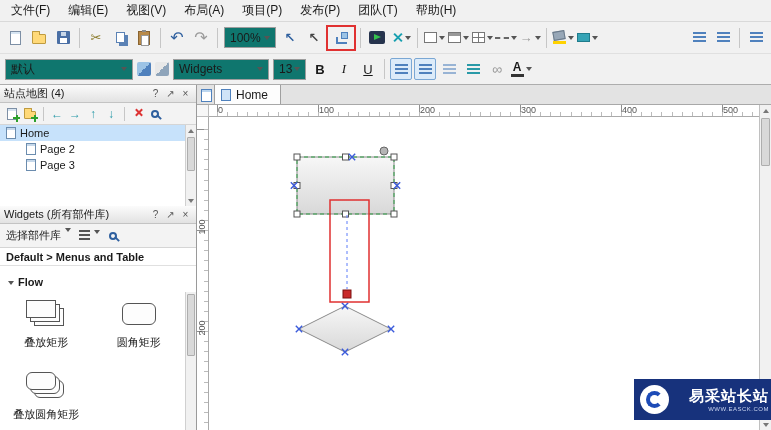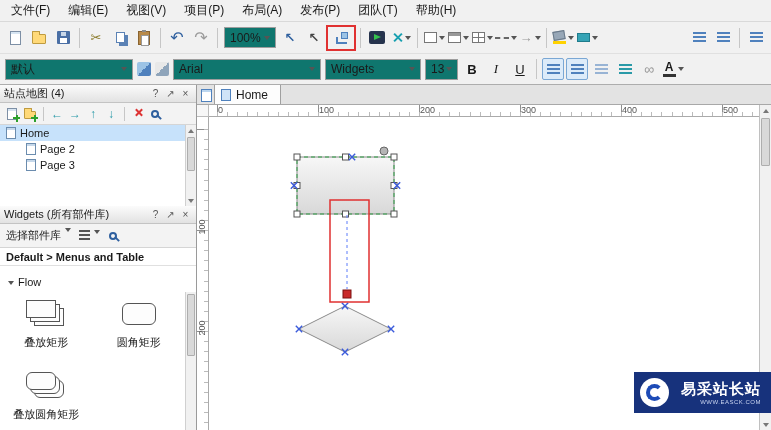--- a/index.html
+++ b/index.html
@@ -82,21 +82,21 @@
 .vsb .arr{height:11px;display:flex;align-items:center;justify-content:center}
 .tri-up{width:0;height:0;border-left:3px solid transparent;border-right:3px solid transparent;border-bottom:4px solid #777}
 .tri-dn{width:0;height:0;border-left:3px solid transparent;border-right:3px solid transparent;border-top:4px solid #777}
 .thumb{position:absolute;left:1px;right:1px;background:#d9d9d9;border:1px solid #aeaeae;border-radius:1px}
 
 
 .widgets-panel{flex:1;display:flex;flex-direction:column;overflow:hidden}
 .widgets-tb{height:24px;gap:2px}
 .lib-select{display:flex;gap:2px;padding:2px 3px}
 .breadcrumb{height:18px;display:flex;align-items:center;padding:0 6px;font-size:11px;font-weight:bold;border-bottom:1px solid #e0e0e0;white-space:nowrap}
-.wsection{height:26px;display:flex;align-items:flex-end;gap:4px;padding:0 6px 4px;font-size:11px;font-weight:normal}
+.wsection{height:26px;display:flex;align-items:flex-end;gap:4px;padding:0 6px 4px;font-size:11px;font-weight:bold}
 .wbody{position:relative;flex:1;overflow:hidden}
 .wgrid{display:grid;grid-template-columns:1fr 1fr;margin-right:11px}
 .w-item{height:72px;display:flex;flex-direction:column;align-items:center;padding-top:8px}
 .w-ic{position:relative;width:40px;height:30px}
 .w-ic .ly{position:absolute;width:30px;height:18px;background:#fdfdfd;border:1px solid #555}
 .w-ic .l3{left:8px;top:8px}.w-ic .l2{left:4px;top:4px}.w-ic .l1{left:0;top:0}
 .w-ic.single .ly{width:34px;height:22px;left:3px;top:3px}
 .w-ic.rounded .ly{border-radius:6px}
 .w-lbl{font-size:11px;margin-top:5px;white-space:nowrap}
 
@@ -112,36 +112,36 @@
  background-size:100% 4px,100% 100%;background-position:8px 100%,8px 0;background-repeat:no-repeat}
 .hruler span{position:absolute;top:0;font-size:9px;color:#555}
 .vruler{position:absolute;left:0;top:32px;width:12px;bottom:0;background-color:#fff;border-right:1px solid #aaa;z-index:2;
  background-image:repeating-linear-gradient(to bottom,#bbb 0 1px,transparent 1px 10.1px),repeating-linear-gradient(to bottom,#8f8f8f 0 1px,transparent 1px 101px);
  background-size:4px 100%,100% 100%;background-position:100% 12px,0 12px;background-repeat:no-repeat}
 .vruler span{position:absolute;left:-4px;width:18px;text-align:center;font-size:9px;color:#555;transform:rotate(-90deg)}
 .canvas-svg{position:absolute;left:0;top:0;z-index:1}
 .cv-sb{left:562px;top:20px;bottom:0;width:12px;position:absolute;background:#f1f1f1;border-left:1px solid #c0c0c0;z-index:2}
 
 
-.watermark{position:absolute;right:0;bottom:17px;width:137px;height:41px;background:#17327c;z-index:20;display:flex;align-items:center;padding:3px 6px;gap:12px}
+.watermark{position:absolute;right:0;bottom:10px;width:137px;height:41px;background:#17327c;z-index:20;display:flex;align-items:center;padding:3px 6px;gap:20px}
 .wm-logo{width:29px;height:29px;background:#fff;border-radius:50%;flex:0 0 auto;display:flex;align-items:center;justify-content:center}
 .wm-logo i{display:block;width:17px;height:17px;border:4px solid #1d4bb7;border-right-color:transparent;border-radius:50%}
 .wm-txt{display:flex;flex-direction:column;align-items:flex-end}
 .wm-title{color:#fff;font-size:15px;font-weight:bold;letter-spacing:1px;white-space:nowrap}
 .wm-sub{color:#c9d4ef;font-size:6px;letter-spacing:.5px}
 </style>
 </head>
 <body>
 
 <div class="menubar">
   <span class="menu-item">文件(F)</span>
   <span class="menu-item">编辑(E)</span>
   <span class="menu-item">视图(V)</span>
+  <span class="menu-item">布局(A)</span>
   <span class="menu-item">项目(P)</span>
-  <span class="menu-item">布局(A)</span>
   <span class="menu-item">发布(P)</span>
   <span class="menu-item">团队(T)</span>
   <span class="menu-item">帮助(H)</span>
 </div>
 
 <div class="toolbar toolbar1">
   <div class="tbtn">
       <span class="npage"></span>
     </div>
   <div class="tbtn">
@@ -241,24 +241,20 @@
   <div class="ddown" style="width:128px">
     <span>默认</span>
     <span class="caret"></span>
   </div>
   <div class="tbtn narrow">
       <span class="mini-sq"></span>
     </div>
   <div class="tbtn narrow">
       <span class="mini-sq b"></span>
     </div>
-  <div class="ddown" style="width:148px">
-    <span>Arial</span>
-    <span class="caret"></span>
-  </div>
   <div class="ddown" style="width:96px">
     <span>Widgets</span>
     <span class="caret"></span>
   </div>
   <div class="ddown" style="width:33px">
     <span>13</span>
     <span class="caret"></span>
   </div>
   <div class="tbtn bold-t">
       <span>B</span>

